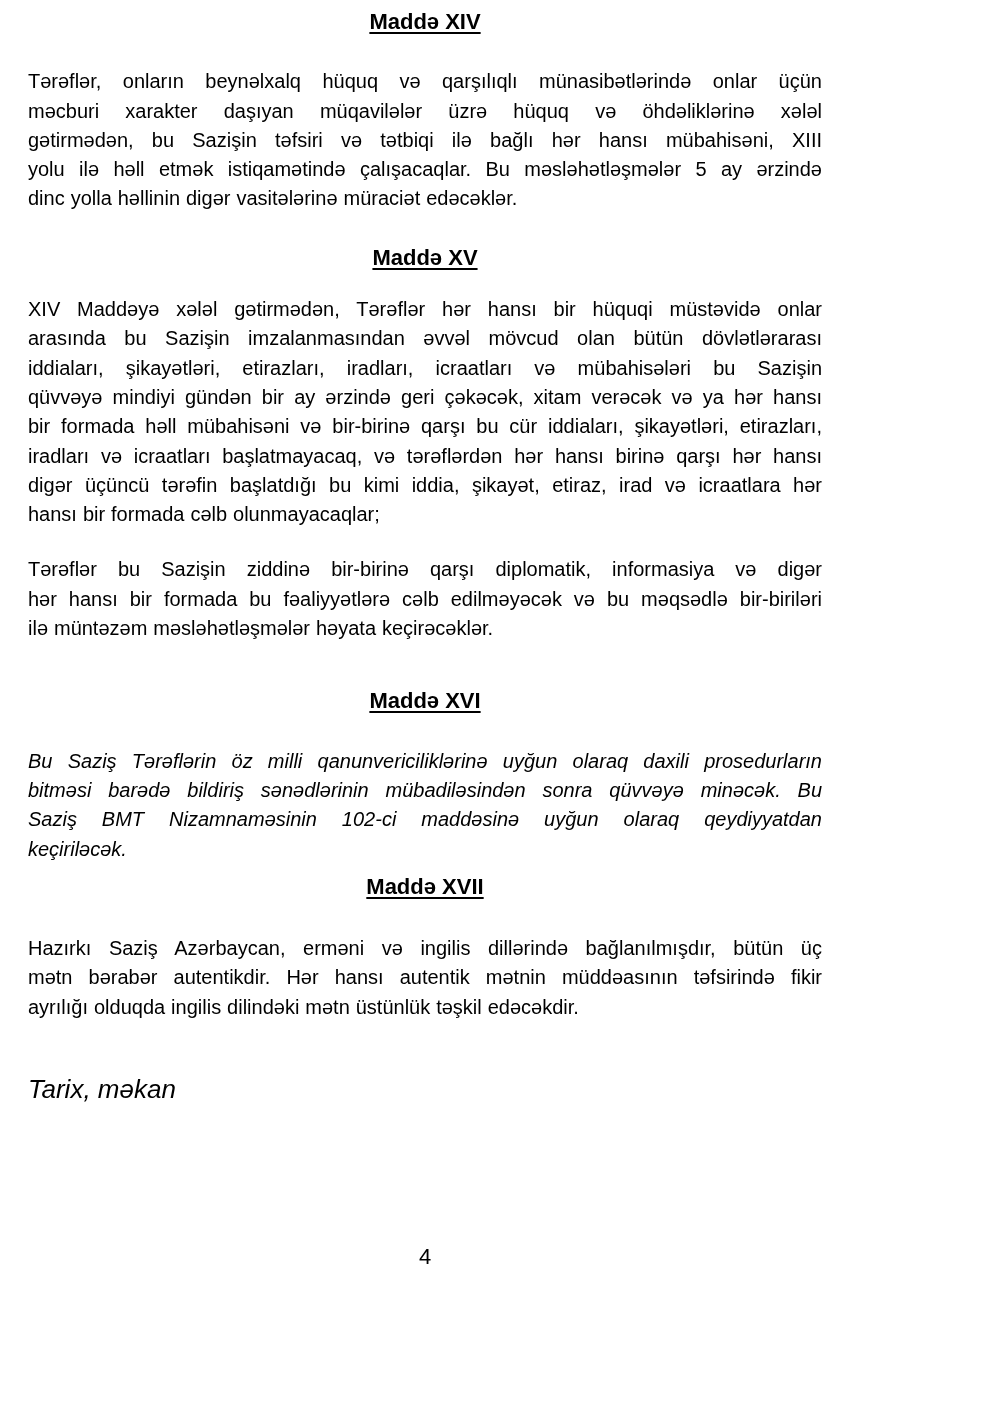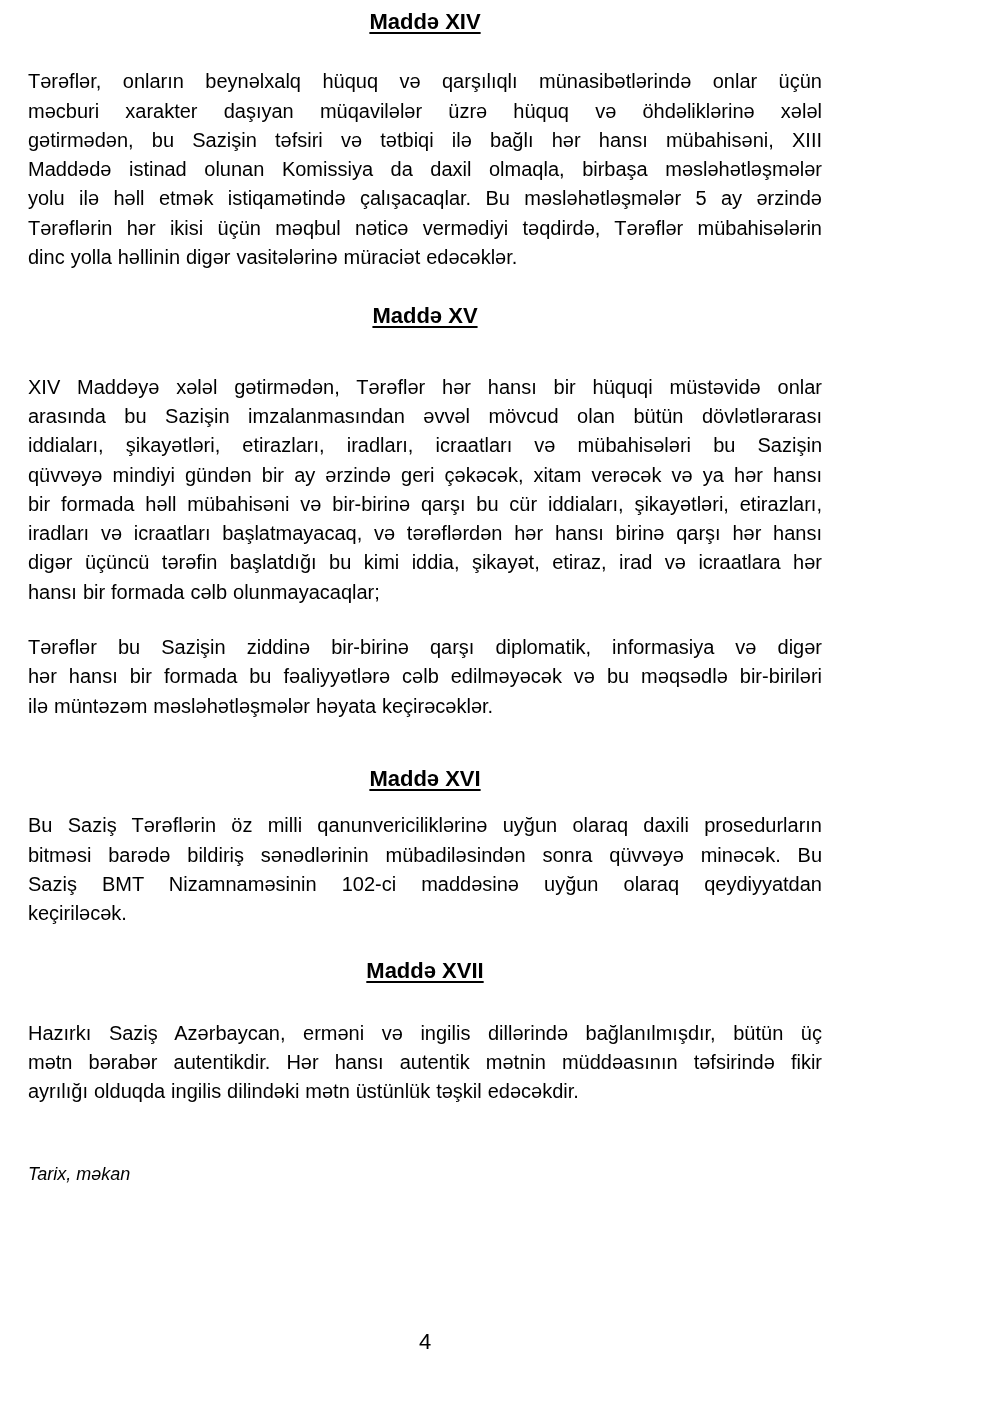--- a/index.html
+++ b/index.html
@@ -39,55 +39,53 @@
   }
   .tline {
     text-align: justify;
     text-align-last: justify;
     word-spacing: 0.02em;
   }
   .tline-last {
     text-align-last: left;
   }
   .signature {
-    font-size: 18px;
+    font-size: 26px;
     line-height: 29.3px;
     font-style: italic;
   }
   .page-number {
     font-size: 22px;
     line-height: 29.3px;
     text-align: center;
   }
   
   #p1  { margin-top: 31px; }
   #h15 { margin-top: 29px; }
-  #p2  { margin-top: 42px; }
+  #p2  { margin-top: 23px; }
   #p3  { margin-top: 26px; }
   #h16 { margin-top: 43px; }
-  #p4  { margin-top: 18px; }
-  #h17 { margin-top: 28px; }
+  #p4  { margin-top: 31px; font-style: italic; }
+  #h17 { margin-top: 8px; }
   #p5  { margin-top: 33px; }
   #sig { margin-top: 53px; }
   #pgn { margin-top: 138px; }
 </style>
 </head>
 <body>
 
 <div class="page">
 
   <h2 class="heading" id="h14"><span class="hu">Maddə XIV</span></h2>
 
   <div class="para" id="p1">
       <div class="tline">Tərəflər, onların beynəlxalq hüquq və qarşılıqlı münasibətlərində onlar üçün</div>
       <div class="tline">məcburi xarakter daşıyan müqavilələr üzrə hüquq və öhdəliklərinə xələl</div>
       <div class="tline">gətirmədən, bu Sazişin təfsiri və tətbiqi ilə bağlı hər hansı mübahisəni, XIII</div>
-      <div class="tline">Maddədə istinad olunan Komissiya da daxil olmaqla, birbaşa məsləhətləşmələr</div>
       <div class="tline">yolu ilə həll etmək istiqamətində çalışacaqlar. Bu məsləhətləşmələr 5 ay ərzində</div>
-      <div class="tline">Tərəflərin hər ikisi üçün məqbul nəticə vermədiyi təqdirdə, Tərəflər mübahisələrin</div>
       <div class="tline tline-last">dinc yolla həllinin digər vasitələrinə müraciət edəcəklər.</div>
     </div>
 
   <h2 class="heading" id="h15"><span class="hu">Maddə XV</span></h2>
 
   <div class="para" id="p2">
       <div class="tline">XIV Maddəyə xələl gətirmədən, Tərəflər hər hansı bir hüquqi müstəvidə onlar</div>
       <div class="tline">arasında bu Sazişin imzalanmasından əvvəl mövcud olan bütün dövlətlərarası</div>
       <div class="tline">iddiaları, şikayətləri, etirazları, iradları, icraatları və mübahisələri bu Sazişin</div>
       <div class="tline">qüvvəyə mindiyi gündən bir ay ərzində geri çəkəcək, xitam verəcək və ya hər hansı</div>

